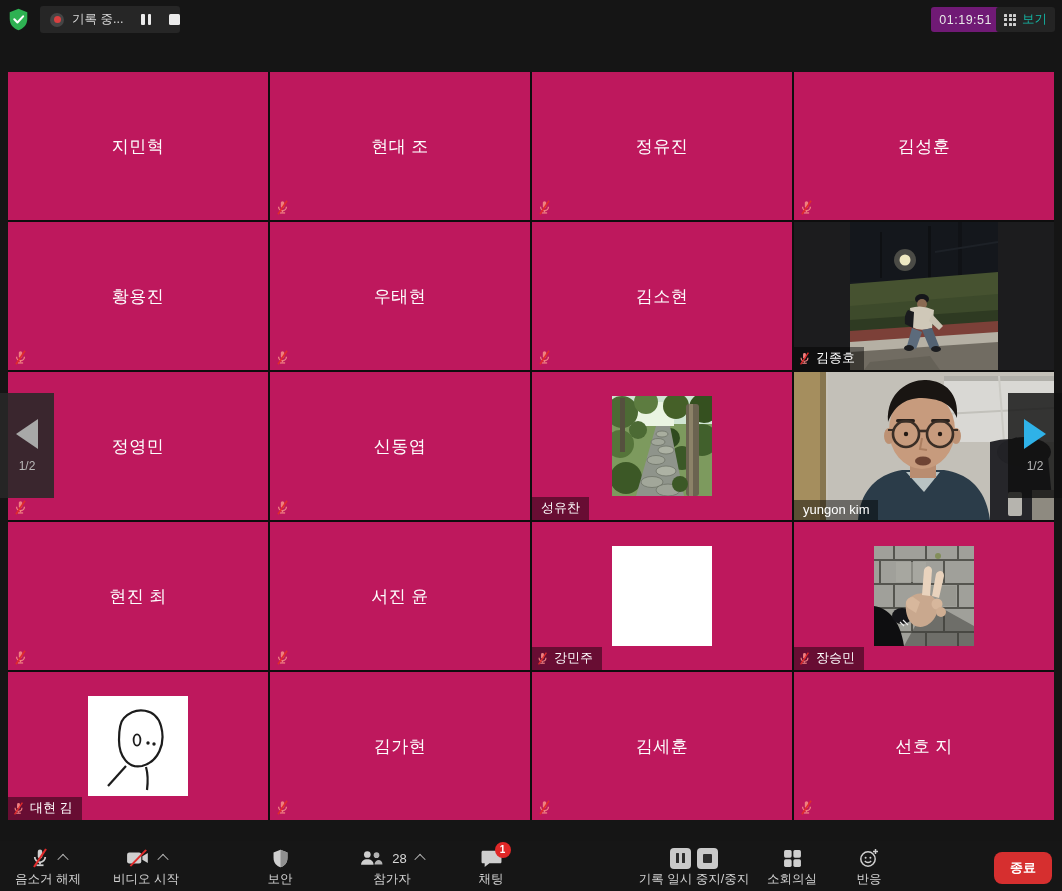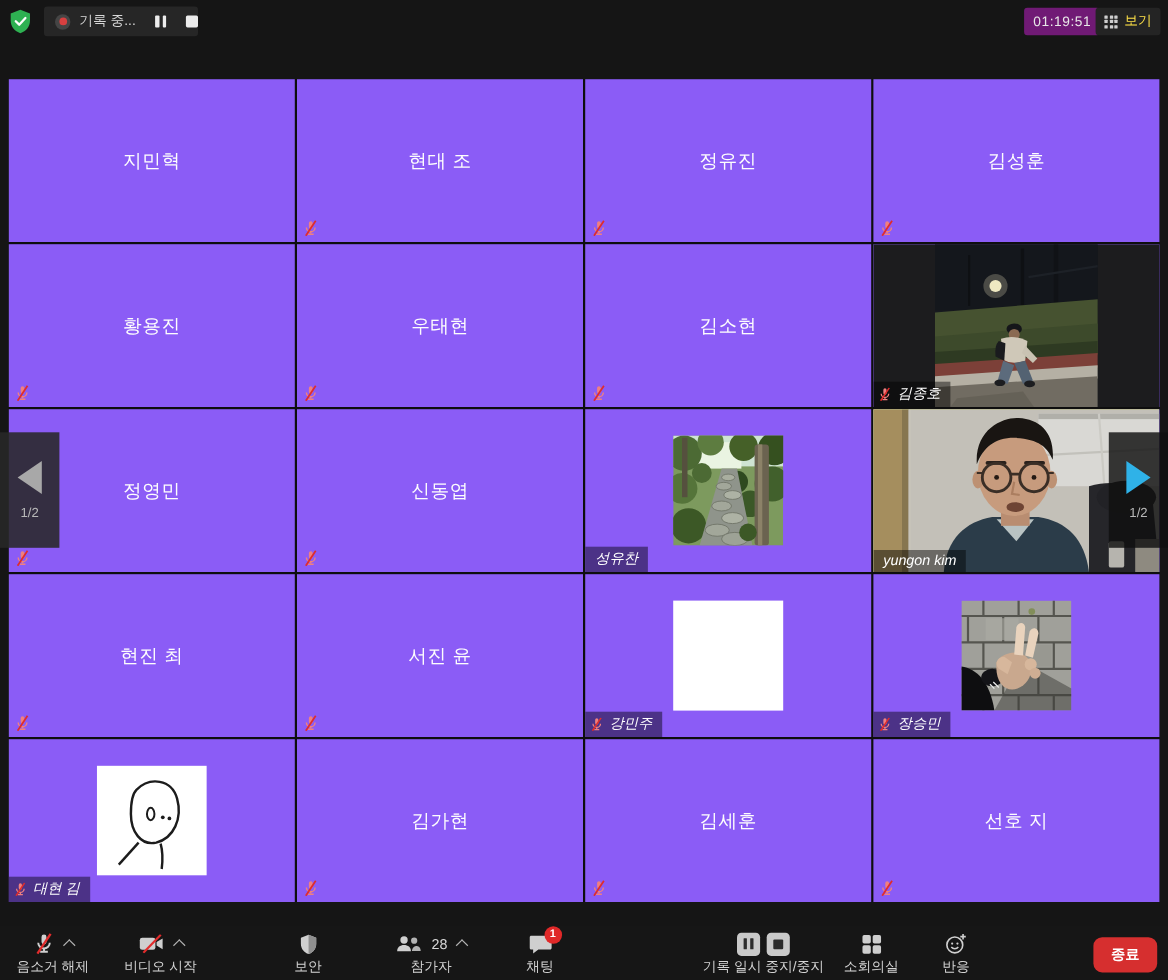--- a/index.html
+++ b/index.html
@@ -30,39 +30,39 @@
     background:#701a75; border-radius:3px; display:flex; align-items:center;
     padding:0 8px; font-size:12.5px; color:#e8e8e8; letter-spacing:0.5px;text-align:center;
   }
   .view-btn {
     position:absolute; right:7px; top:7px; height:25px;
     background:#242424; border-radius:3px; display:flex; align-items:center;
     padding:0 8px; gap:6px; cursor:pointer;
   }
   .grid9 { display:grid; grid-template-columns:repeat(3,3px); grid-template-rows:repeat(3,3px); gap:1.5px; }
   .grid9 i { background:#cfcfcf; border-radius:0.5px; }
-  .view-label { font-size:12.5px; color:#fde047;text-align:center; }
+  .view-label { font-size:12.5px; color:#14b8a6;text-align:center; }
 
   
   .grid {
     position:absolute; left:8px; top:72px; width:1046px; height:748px;
     display:grid; grid-template-columns:repeat(4,260px); grid-template-rows:repeat(5,148px);
     gap:2px; background:#0e0e0e;
   }
-  .tile { position:relative; background:#8b5cf6; overflow:hidden; }
+  .tile { position:relative; background:#be185d; overflow:hidden; }
   .tile.active { box-shadow: inset 0 0 0 3px #c9d648; }
   .center-name {
     position:absolute; inset:0; display:flex; align-items:center; justify-content:center;
     font-size:17px; color:#fdfdfd; letter-spacing:0.5px;
   }
   .corner-mic { position:absolute; left:5px; bottom:5px; width:15px; height:15px; color:#ef8080; }
   .tile-label {
     position:absolute; left:0; bottom:0; max-width:95%;
     background:rgba(0,0,0,0.45); color:#fff; font-size:13px;
-    padding:2px 9px 3px 4px; display:flex; align-items:center; gap:5px;font-style:italic;
+    padding:2px 9px 3px 4px; display:flex; align-items:center; gap:5px;
   }
   .tile-label .mic { width:13px; height:13px; color:#ef8080; flex:none; }
   .tile-label.no-mic { padding-left:9px; }
   .avatar-wrap { position:absolute; inset:0; display:flex; align-items:center; justify-content:center; }
   .avatar { width:100px; height:100px; display:block; }
   .avatar.white { background:#ffffff; }
   .video-fill { position:absolute; inset:0; width:100%; height:100%; }
   .portrait-wrap { position:absolute; inset:0; background:#1c1c1e; display:flex; justify-content:center; }
   .portrait-wrap svg { width:148px; height:148px; }
 

